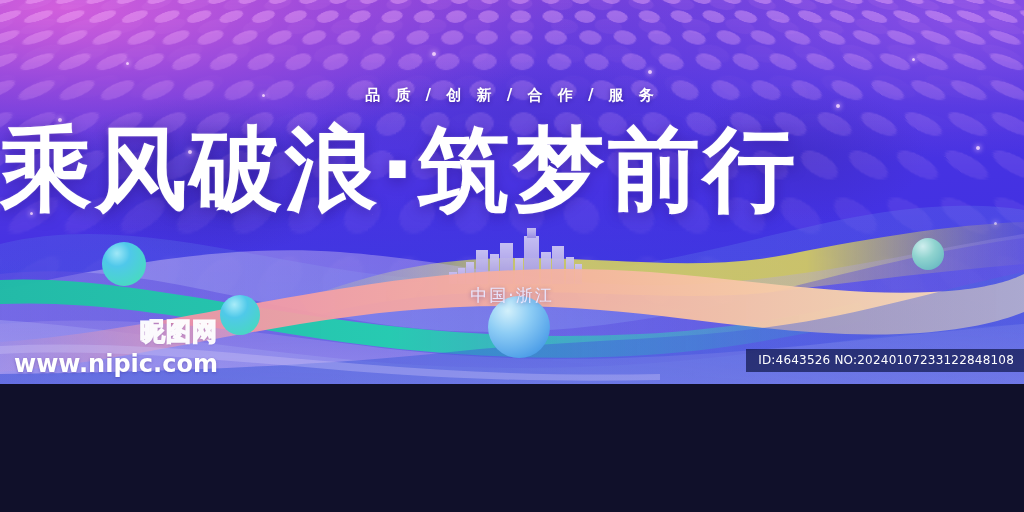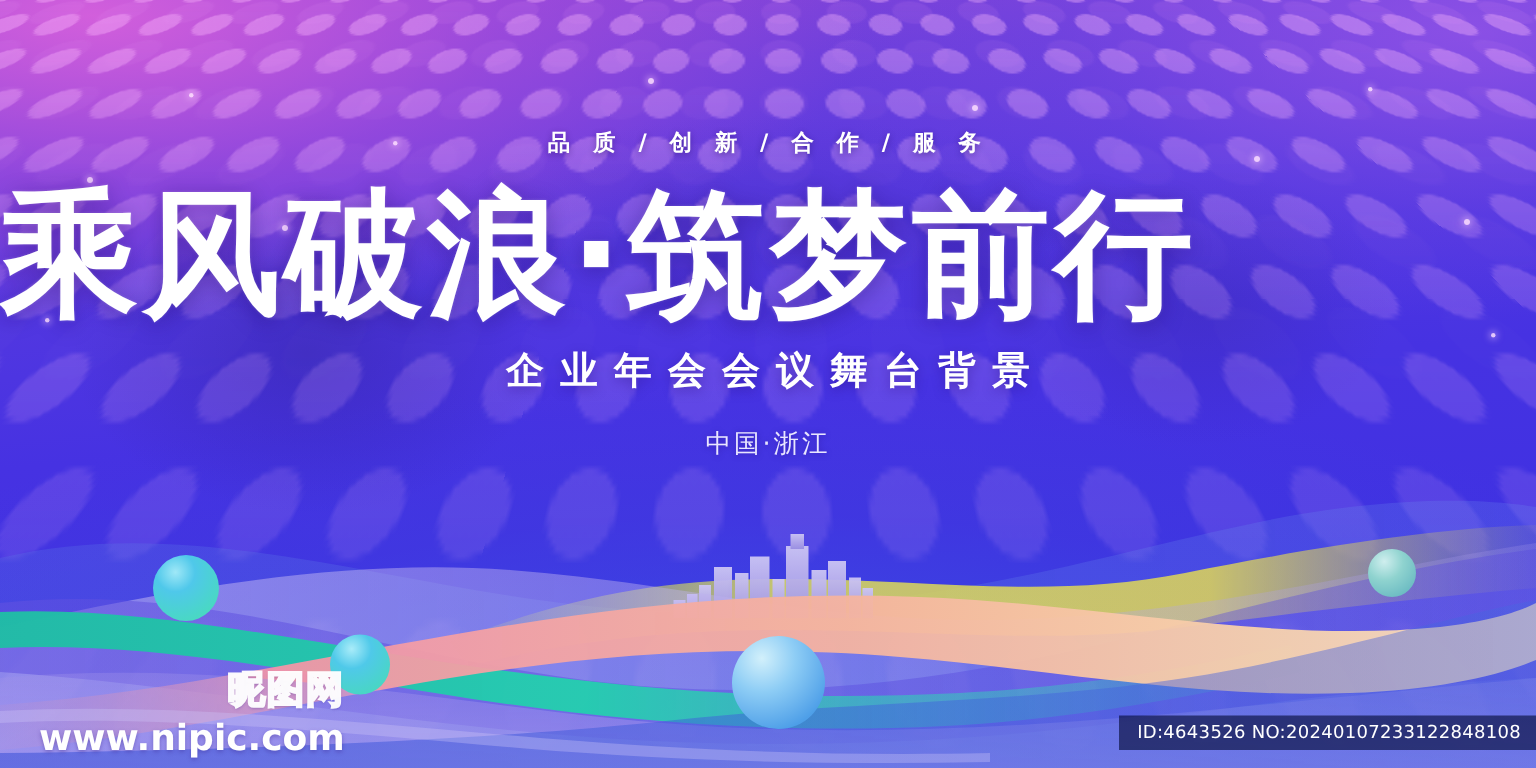--- a/index.html
+++ b/index.html
@@ -7,21 +7,21 @@
     padding: 0;
     background: #10102a;
   }
   body {
     font-family: "DejaVu Sans", "Liberation Sans", sans-serif;
   }
 
   #poster {
     position: relative;
     width: 1024px;
-    height: 512px;
+    height: 384px;
     overflow: hidden;
     background: #14532d;
   }
 
   
   .bg-base {
     position: absolute;
     inset: 0;
     background:
       radial-gradient(ellipse 70% 55% at 6% 2%,   rgba(214,96,220,0.95) 0%, rgba(180,80,220,0.55) 38%, rgba(120,70,225,0.0) 72%),
@@ -179,21 +179,20 @@
     line-height: 1;
   }
   .wm-url {
     font-size: 24px;
     font-weight: 700;
     color: #ffffff;
     letter-spacing: 0px;
     line-height: 1;
     text-shadow: 0 1px 3px rgba(60,40,140,0.40);
     font-family: "DejaVu Sans", "Liberation Sans", sans-serif;
-    margin-left: 12px;
   }
 
   .idtag {
     position: absolute;
     right: 0px;
     bottom: 12px;
     background: rgba(4,10,52,0.62);
     color: #ffffff;
     font-size: 12px;
     padding: 4px 10px 5px 12px;
@@ -347,21 +346,20 @@
       <circle cx="124" cy="392" r="22" fill="url(#sphA)"></circle>
       <circle cx="240" cy="443" r="20" fill="url(#sphD)"></circle>
       <circle cx="519" cy="455" r="31" fill="url(#sphB)"></circle>
       <circle cx="928" cy="382" r="16" fill="url(#sphC)"></circle>
     </g>
   </svg>
 
   <div class="content">
     <div class="eyebrow">品 质  /  创 新  /  合 作  /  服 务</div>
     <div class="headline">乘风破浪·筑梦前行</div>
-    <div class="subtitle">企业年会会议舞台背景</div>
     <div class="locality">中国·浙江</div>
   </div>
 
   <div class="watermark">
     <span class="wm-cn">昵图网</span>
     <span class="wm-url">www.nipic.com</span>
   </div>
 
   <div class="idtag">ID:4643526 NO:20240107233122848108</div>
 

